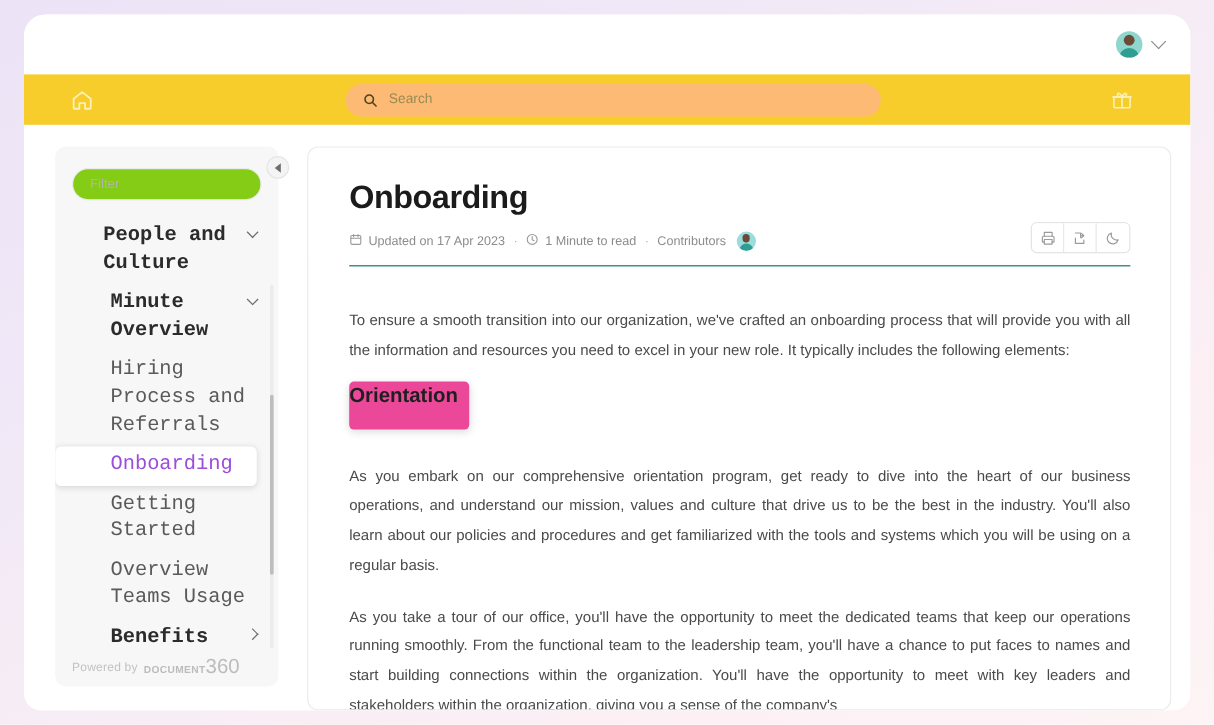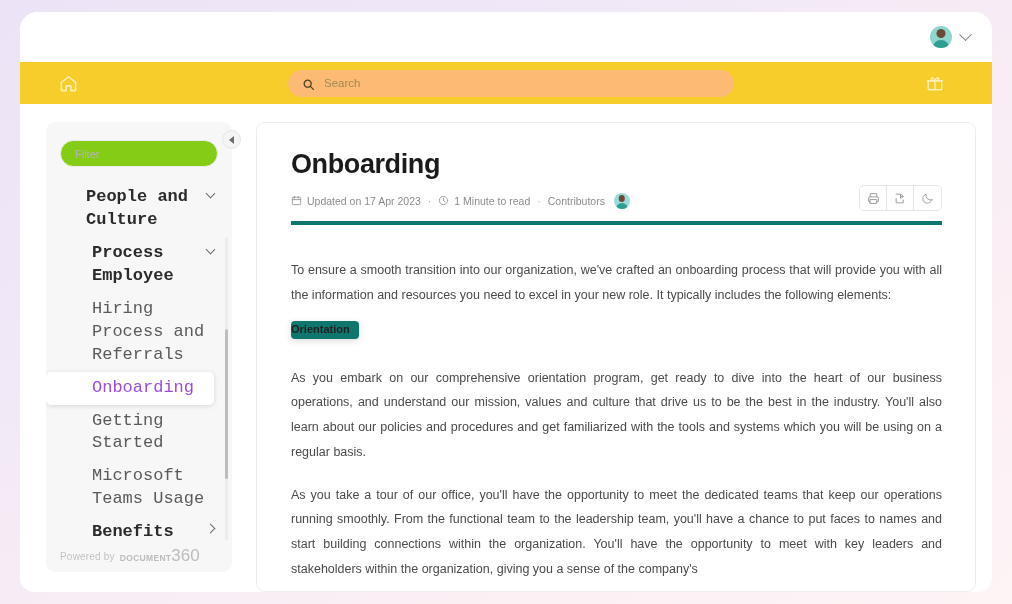--- a/index.html
+++ b/index.html
@@ -288,21 +288,21 @@
     color: #1b1b1b;
     letter-spacing: -0.4px;
     margin-bottom: 13px;
   }
 
   .meta-row {
     display: flex;
     align-items: center;
     position: relative;
     padding-bottom: 12px;
-    border-bottom: 4px solid #0f766e;
+    border-bottom: 1px solid #0f766e;
   }
   .meta {
     display: flex;
     align-items: center;
     gap: 5px;
     font-size: 10.5px;
     color: #8c8c8c;
   }
   .meta .sep { margin: 0 2px; color: #b5b5b5; }
   .meta svg { flex: none; }
@@ -362,27 +362,27 @@
     font-size: 12.5px;
     line-height: 1.98;
     color: #4a4a4a;
     text-align: justify;
     margin-bottom: 7px;
     margin-top: 18px;
   }
 
   .h-sub {
     display: inline-block;
-    font-size: 11px;
+    font-size: 17px;
     font-weight: bold;
     color: #1f1f1f;
-    background: #0f766e;
+    background: #ec4899;
     border-radius: 4px;
     box-shadow: 0 2px 7px rgba(0,0,0,0.14);
-    padding: 2px 9px 4px 0;
+    padding: 2px 9px 18px 0;
     margin: 6px 0 9px 0;
   }
 </style>
 </head>
 <body>
 
 <div class="window">
 
   <div class="topbar">
     <div class="account">
@@ -432,38 +432,38 @@
         <div class="sb-track">
           <div class="sb-thumb"></div>
         </div>
 
         <div class="nav-item lvl1">
           <span class="nav-label">People and Culture</span>
           <span class="chev down"></span>
         </div>
 
         <div class="nav-item lvl2">
-          <span class="nav-label">Process Employee</span>
+          <span class="nav-label">Minute Overview</span>
           <span class="chev down"></span>
         </div>
 
         <div class="nav-item lvl3">
           <span class="nav-label">Hiring Process and Referrals</span>
         </div>
 
         <div class="nav-item lvl3 selected">
           <span class="nav-label">Onboarding</span>
         </div>
 
         <div class="nav-item lvl3">
           <span class="nav-label">Getting Started</span>
         </div>
 
         <div class="nav-item lvl3">
-          <span class="nav-label">Microsoft Teams Usage</span>
+          <span class="nav-label">Overview Teams Usage</span>
         </div>
 
         <div class="nav-item lvl2b">
           <span class="nav-label">Benefits</span>
           <span class="chev right"></span>
         </div>
 
         <div class="nav-item lvl2b">
           <span class="nav-label">Performance and Development</span>
           <span class="chev right"></span>

